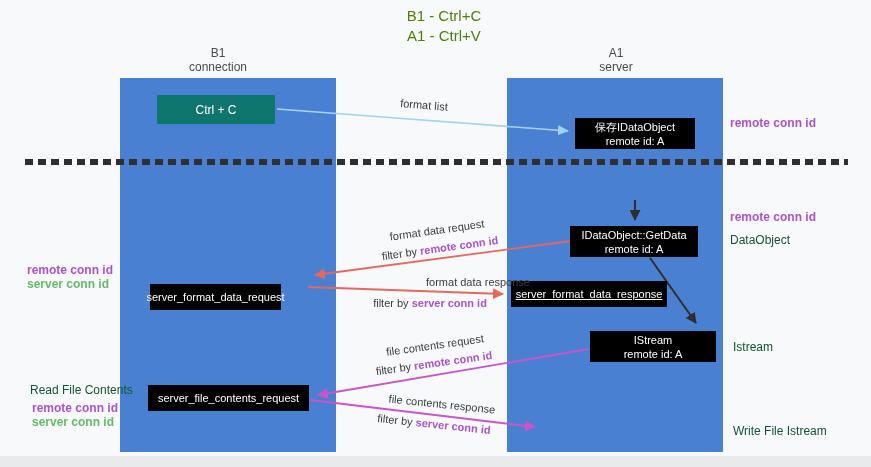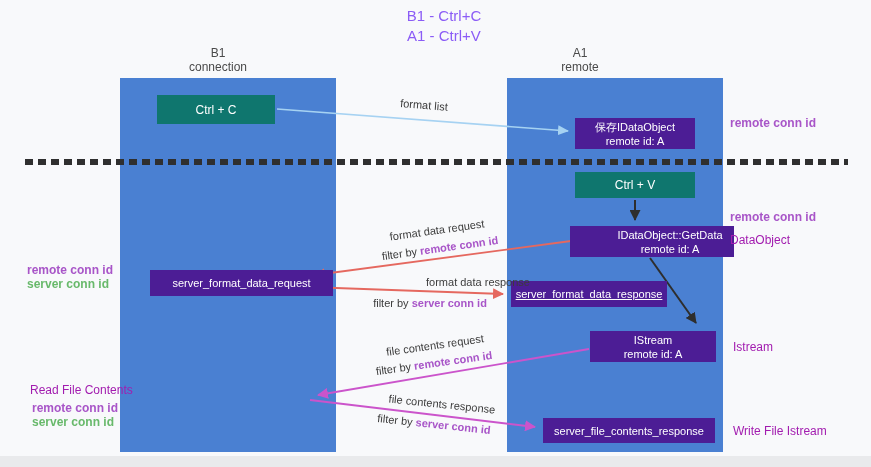--- a/index.html
+++ b/index.html
@@ -1,51 +1,51 @@
 <!DOCTYPE html>
 <html><head>
 <meta charset="utf-8">
 <style>
   html,body{margin:0;padding:0;}
   body{font-family:"Liberation Sans", sans-serif;background:#f8f9fb;}
   .canvas{position:relative;width:871px;height:467px;background:#f8f9fb;overflow:hidden;}
 
   .title{position:absolute;left:444px;top:6px;transform:translateX(-50%);
-         text-align:center;font-size:15px;color:#8b5cf6;line-height:20px;}
+         text-align:center;font-size:15px;color:#4d7c0f;line-height:20px;}
 
   .lane-header{position:absolute;top:46px;transform:translateX(-50%);
                text-align:center;font-size:12px;color:#4a4a4a;line-height:14px;}
   .lh-left{left:218px;}
-  .lh-right{left:580px;}
+  .lh-right{left:616px;}
 
   .lane{position:absolute;top:78px;width:216px;height:374px;background:#4a80d2;z-index:1;}
   .lane-left{left:120px;}
   .lane-right{left:507px;}
 
   .dashed-divider{position:absolute;left:25px;top:159px;width:823px;height:6px;z-index:4;
     background:repeating-linear-gradient(90deg,#2f2f2f 0 8px,transparent 8px 13px);}
 
   .arrows{position:absolute;left:0;top:0;z-index:2;pointer-events:none;}
 
   .node{position:absolute;z-index:3;display:flex;flex-direction:column;align-items:center;
         justify-content:center;color:#fff;text-align:center;white-space:nowrap;}
-  .node-orange{background:#4c1d95;font-size:11px;line-height:14px;}
+  .node-orange{background:#000000;font-size:11px;line-height:14px;}
   .node-green{background:#0f766e;font-size:12px;}
 
   .n-ctrlc{left:157px;top:95px;width:118px;height:29px;}
   .n-save{left:575px;top:118px;width:120px;height:31px;}
   .n-ctrlv{left:575px;top:172px;width:120px;height:26px;}
-  .n-getdata{left:570px;top:226px;width:128px;height:31px;padding-left:36px;}
-  .n-freq{left:150px;top:270px;width:183px;height:26px;}
+  .n-getdata{left:570px;top:226px;width:128px;height:31px;}
+  .n-freq{left:150px;top:284px;width:131px;height:26px;}
   .n-fresp{left:511px;top:281px;width:156px;height:26px;text-decoration:underline;}
   .n-istream{left:590px;top:331px;width:126px;height:31px;}
   .n-fileq{left:148px;top:385px;width:161px;height:26px;}
   .n-filer{left:543px;top:418px;width:172px;height:25px;}
 
-  .side-label{position:absolute;z-index:3;font-size:12px;color:#a21caf;white-space:nowrap;}
+  .side-label{position:absolute;z-index:3;font-size:12px;color:#14532d;white-space:nowrap;}
   .purple{color:#a855c8;font-weight:bold;}
   .greentx{color:#68b96b;font-weight:bold;}
 
   .alabel{position:absolute;z-index:3;font-size:11px;color:#3c3c3c;white-space:nowrap;
           transform:translate(-50%,-50%) rotate(var(--rot,0deg));}
 
   .bottom-strip{position:absolute;left:0;top:456px;width:871px;height:11px;background:#e9eaec;z-index:0;}
 </style>
 </head>
 <body>
@@ -56,21 +56,21 @@
     <div>B1 - Ctrl+C</div>
     <div>A1 - Ctrl+V</div>
   </div>
 
   <div class="lane-header lh-left">
     <div>B1</div>
     <div>connection</div>
   </div>
   <div class="lane-header lh-right">
     <div>A1</div>
-    <div>remote</div>
+    <div>server</div>
   </div>
 
   <div class="lane lane-left"></div>
   <div class="lane lane-right"></div>
 
   <div class="bottom-strip"></div>
 
   <svg class="arrows" width="871" height="467">
     <defs>
       <marker id="m-blue" markerUnits="userSpaceOnUse" markerWidth="12" markerHeight="10" refX="10" refY="5" orient="auto">
@@ -97,39 +97,36 @@
 
   <div class="dashed-divider"></div>
 
   <div class="node node-green n-ctrlc">
     <span>Ctrl + C</span>
   </div>
   <div class="node node-orange n-save">
     <span>保存IDataObject</span>
     <span>remote id: A</span>
   </div>
-  <div class="node node-green n-ctrlv">
-    <span>Ctrl + V</span>
-  </div>
   <div class="node node-orange n-getdata">
     <span>IDataObject::GetData</span>
     <span>remote id: A</span>
   </div>
   <div class="node node-orange n-freq">
     <span>server_format_data_request</span>
   </div>
   <div class="node node-orange n-fresp">
     <span>server_format_data_response</span>
   </div>
   <div class="node node-orange n-istream">
     <span>IStream</span>
     <span>remote id: A</span>
   </div>
-  <div class="node node-orange n-filer">
-    <span>server_file_contents_response</span>
+  <div class="node node-orange n-fileq">
+    <span>server_file_contents_request</span>
   </div>
 
   <div class="side-label purple" style="left:730px;top:116px;">remote conn id</div>
   <div class="side-label purple" style="left:730px;top:210px;">remote conn id</div>
   <div class="side-label" style="left:730px;top:233px;">DataObject</div>
   <div class="side-label" style="left:733px;top:340px;">Istream</div>
   <div class="side-label" style="left:733px;top:424px;">Write File Istream</div>
 
   <div class="side-label purple" style="left:27px;top:263px;">remote conn id</div>
   <div class="side-label greentx" style="left:27px;top:277px;">server conn id</div>

